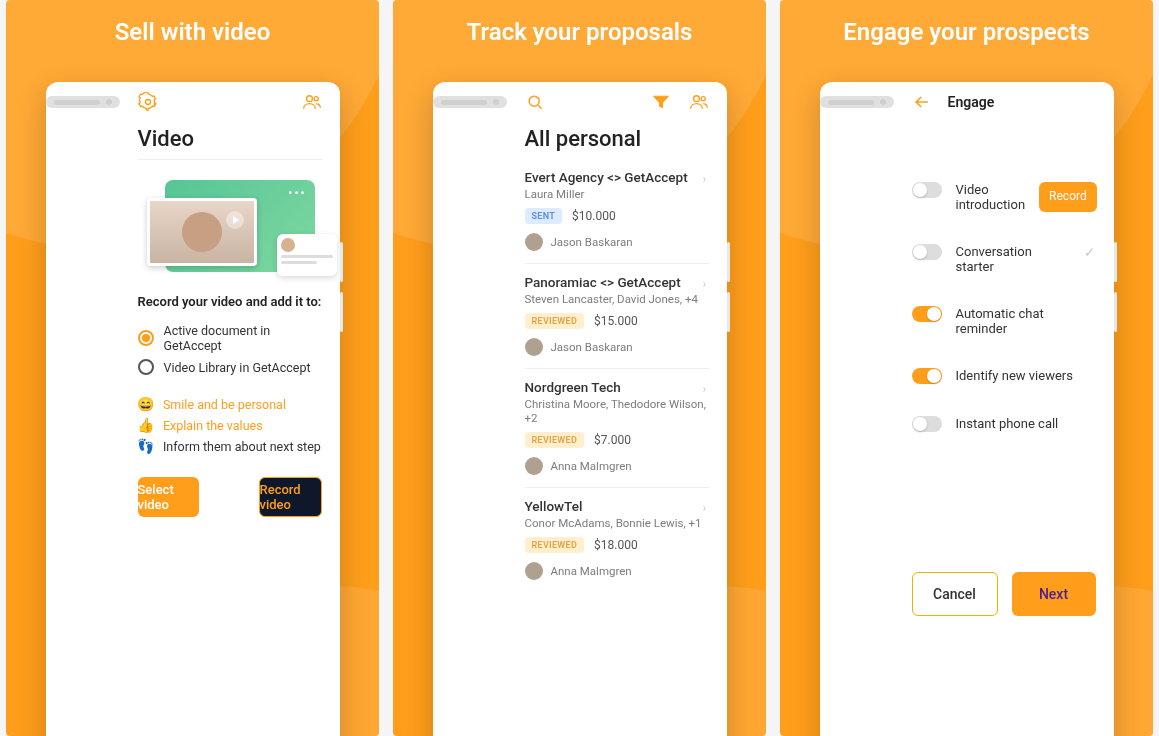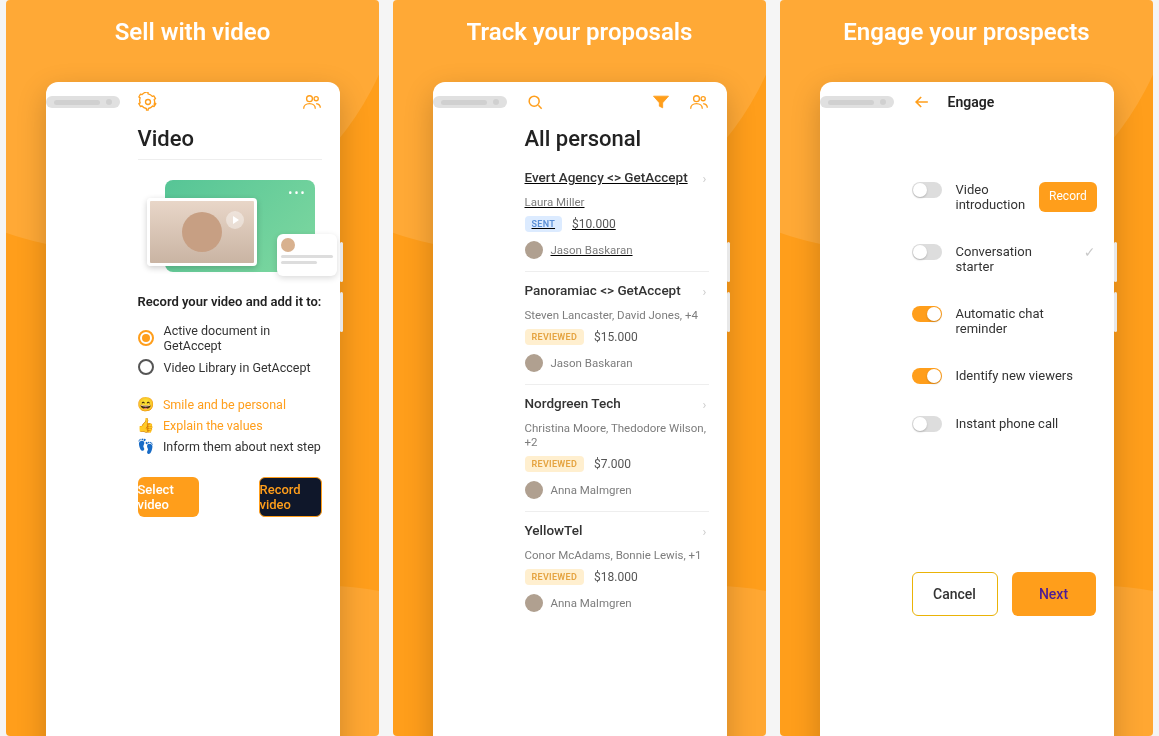--- a/index.html
+++ b/index.html
@@ -153,23 +153,23 @@
   height:46px;
   display:flex; align-items:center; justify-content:space-around;
   border-top:1px solid #eee;
   margin-top:auto;
 }
 .tabbar .ticon { width:24px; height:24px; stroke:#888; color:#888;}
 .tabbar .ticon.active { stroke:#ff9e1b; color:#ff9e1b; }
 
 
 .doc-item { padding: 10px 0 12px 0; position:relative; border-top:0.5px solid #eee;}
-.doc-item:first-of-type { border-top:none;text-decoration:underline; }
+.doc-item:first-of-type { border-top:none; }
 .doc-title { font-size:13.5px; color:#333; font-weight:500;}
-.doc-sub { font-size:11.5px; color:#7d7d7d; margin-top:10px;}
+.doc-sub { font-size:11.5px; color:#7d7d7d; margin-top:2px;}
 .doc-row2 { display:flex; align-items:center; gap:10px; margin-top:7px;}
 .badge { font-size:9px; padding:3px 7px; border-radius:4px; font-weight:600; letter-spacing:0.3px; }
 .badge-sent { background:#dcebff; color:#5b8fd6; }
 .badge-reviewed { background:#ffefcf; color:#e5a340; }
 .amount { font-size:12px; color:#555; }
 .doc-owner { display:flex; align-items:center; gap:8px; margin-top:9px;}
 .avatar { width:18px; height:18px; border-radius:50%; background:#b0a090;}
 .owner-name { font-size:11.5px; color:#7d7d7d;}
 .chev { position:absolute; right:2px; top:12px; color:#ccc; font-size:13px;}
 

